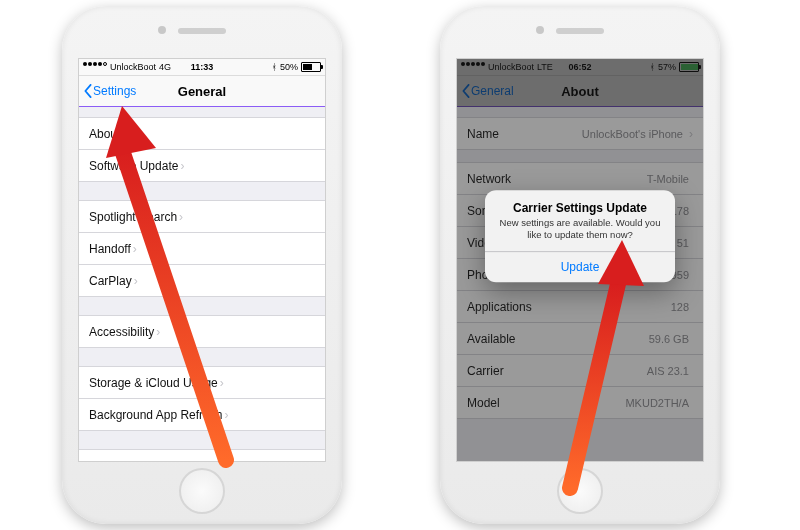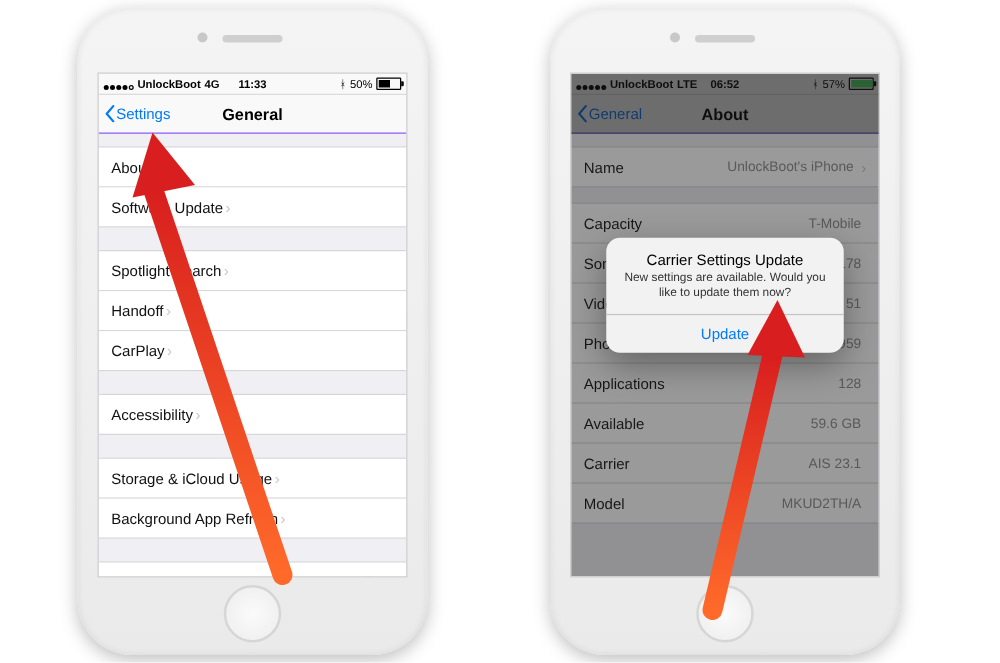--- a/index.html
+++ b/index.html
@@ -7,21 +7,21 @@
   .phone{position:absolute;width:280px;height:518px;background:linear-gradient(#f4f4f4,#eaeaea);border-radius:44px;box-shadow:0 4px 14px rgba(0,0,0,.25),inset 0 0 6px rgba(0,0,0,.08);}
   .phone.left{left:62px;top:6px;}
   .phone.right{left:440px;top:6px;}
   .speaker{position:absolute;top:22px;left:50%;width:48px;height:6px;background:#cfcfcf;border-radius:3px;transform:translateX(-50%);}
   .cam{position:absolute;top:20px;left:50%;margin-left:-44px;width:8px;height:8px;background:#c8c8c8;border-radius:50%;}
   .homebtn{position:absolute;bottom:10px;left:50%;width:42px;height:42px;border:2px solid #d6d6d6;border-radius:50%;transform:translateX(-50%);background:radial-gradient(#fbfbfb,#ececec);}
   .screen{position:absolute;top:52px;left:16px;right:16px;bottom:62px;background:#efeff4;border:1px solid #cfcfcf;overflow:hidden;}
   .screen.dim{}
   .dimmer{position:absolute;inset:0;background:rgba(30,30,30,.45);}
   .statusbar{height:16px;background:#f9f9f9;font-size:9px;color:#000;display:flex;align-items:center;padding:0 4px;border-bottom:1px solid #dcdcdc;}
-  .sb-left{flex:1;display:flex;align-items:flex-end;gap:3px;font-weight:bold;}
+  .sb-left{flex:1;display:flex;align-items:flex-start;gap:3px;}
   .sb-center{flex:0;font-weight:600;}
   .sb-right{flex:1;display:flex;justify-content:flex-end;align-items:center;gap:3px;}
   .dots{display:inline-flex;gap:1px;}
   .dots i{width:4px;height:4px;border-radius:50%;background:#000;display:inline-block;}
   .dots i.e{background:transparent;border:.7px solid #000;box-sizing:border-box;}
   .batt{display:inline-block;width:18px;height:8px;border:1px solid #000;border-radius:1px;position:relative;}
   .batt::after{content:"";position:absolute;right:-3px;top:2px;width:2px;height:4px;background:#000;border-radius:0 1px 1px 0;}
   .batt .fill{position:absolute;left:1px;top:1px;bottom:1px;background:#000;}
   .batt.green .fill{background:#4cd964;}
   .navbar{height:30px;background:#f9f9f9;border-bottom:1px solid #8b5cf6;display:flex;align-items:center;justify-content:center;position:relative;}
@@ -29,21 +29,21 @@
   .navback svg{width:10px;height:14px;}
   .navtitle{font-weight:600;font-size:13px;}
   .content{position:absolute;top:46px;left:0;right:0;bottom:0;overflow:hidden;}
   .cell{background:#fff;border-bottom:.5px solid #d6d6db;height:31px;display:flex;align-items:center;padding:0 10px;font-size:12px;color:#111;position:relative;}
   .cell.first{border-top:.5px solid #d6d6db;}
   .cell .val{margin-left:auto;color:#8a8a8f;font-size:11px;padding-right:4px;}
   .chev{color:#c7c7cc;font-size:12px;margin-left:2px;}
   .gap{height:18px;}
   .gap.sm{height:12px;}
   .alert{position:absolute;left:50%;top:44%;transform:translate(-50%,-50%);width:190px;background:#f2f2f2;border-radius:11px;box-shadow:0 10px 28px rgba(0,0,0,.35);overflow:hidden;}
-  .alert .atitle{text-align:center;font-weight:400;font-size:12px;padding:11px 12px 2px;}
+  .alert .atitle{text-align:center;font-weight:700;font-size:12px;padding:11px 12px 2px;}
   .alert .amsg{text-align:center;font-size:9.5px;color:#333;padding:0 14px 10px;line-height:1.25;}
   .alert .abtns{display:flex;border-top:.5px solid #c3c3c6;}
   .alert .abtn{flex:1;text-align:center;padding:8px 0;font-size:12px;color:#007aff;}
   .alert .abtn+.abtn{border-left:.5px solid #c3c3c6;font-weight:600;}
   .dimbar{filter:brightness(.7);}
   .arrow{position:absolute;pointer-events:none;}
 </style>
 </head>
 <body>
 <div class="stage">
@@ -177,21 +177,21 @@
     </div>
     <div class="content" id="right-content">
           <div class="gap sm"></div>
           <div class="cell first">
             <span>Name</span>
             <span class="val">UnlockBoot's iPhone</span>
             <span class="chev">›</span>
           </div>
           <div class="gap sm"></div>
           <div class="cell first">
-            <span>Capacity</span>
+            <span>Network</span>
             <span class="val">T-Mobile</span>
           </div>
           <div class="cell">
             <span>Songs</span>
             <span class="val">178</span>
           </div>
           <div class="cell">
             <span>Videos</span>
             <span class="val">51</span>
           </div>

